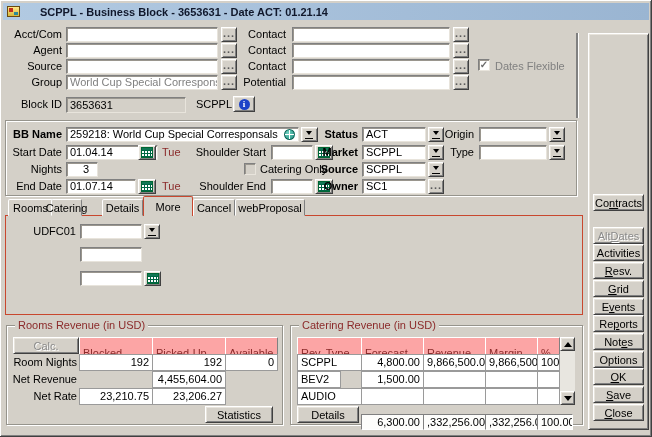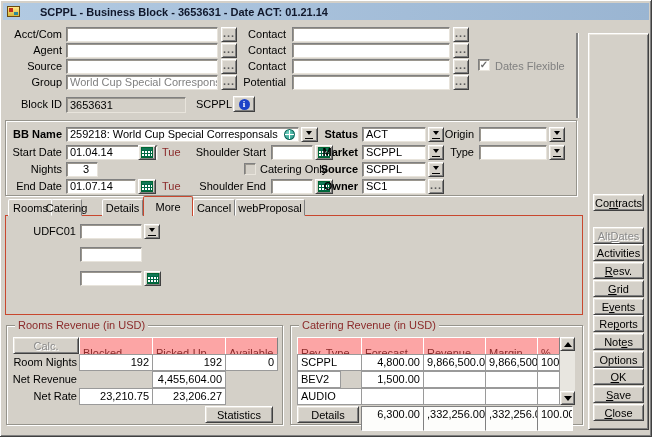--- a/index.html
+++ b/index.html
@@ -51,22 +51,22 @@
   .tab{position:absolute;top:199px;height:17px;background:#d4d0c8;border:1px solid;
     border-color:#fff #808080 transparent #fff;border-radius:2px 2px 0 0;z-index:2;
     display:flex;align-items:center;justify-content:center;}
   .tab.active{top:196px;height:20px;border:1px solid #c8472e;border-bottom:none;z-index:3;}
   .panel{position:absolute;left:5px;top:215px;width:578px;height:100px;border:1px solid #c8472e;background:#d4d0c8;z-index:1;}
   .hcell{position:absolute;height:17px;background:#fca5a5;border:1px solid;border-color:#fff #808080 #808080 #fff;
     color:#8b2a2a;padding:8px 3px;line-height:15px;white-space:nowrap;overflow:hidden;}
   .cell{position:absolute;height:17px;background:#fff;border:1px solid #9a9a9a;
     padding:0 3px;line-height:15px;white-space:nowrap;overflow:hidden;}
   .cell.num{text-align:right;}
-  .tcell{position:absolute;height:25px;background:#fdfdfb;border:1px solid;border-color:#808080 #fff #fff #808080;
-    padding:0 3px;line-height:15px;text-align:right;white-space:nowrap;overflow:hidden;}
+  .tcell{position:absolute;height:16px;background:#fdfdfb;border:1px solid;border-color:#808080 #fff #fff #808080;
+    padding:0 3px;line-height:15px;text-align:right;white-space:nowrap;overflow:hidden;margin-top:8px;}
   .rowlbl{position:absolute;height:17px;line-height:17px;text-align:right;white-space:nowrap;}
   .sidebar{position:absolute;left:588px;top:33px;width:61px;height:397px;background:#d4d0c8;
     border:1px solid;border-color:#fff #404040 #404040 #fff;
     box-shadow:inset 1px 1px 0 #e8e4dc,inset -1px -1px 0 #808080;}
   .sbtn{position:absolute;left:4px;width:51px;height:17px;background:#d4d0c8;border:1px solid;
     border-color:#fff #404040 #404040 #fff;box-shadow:inset 1px 1px 0 #e8e4dc,inset -1px -1px 0 #808080;
     display:flex;align-items:center;justify-content:center;}
   .sbtn.disabled{color:#8a8a8a;text-shadow:1px 1px 0 #fff;}
   .scroll{position:absolute;background:#e8e6e0;}
   .sarr{position:absolute;left:0;width:15px;height:14px;background:#d4d0c8;border:1px solid;

